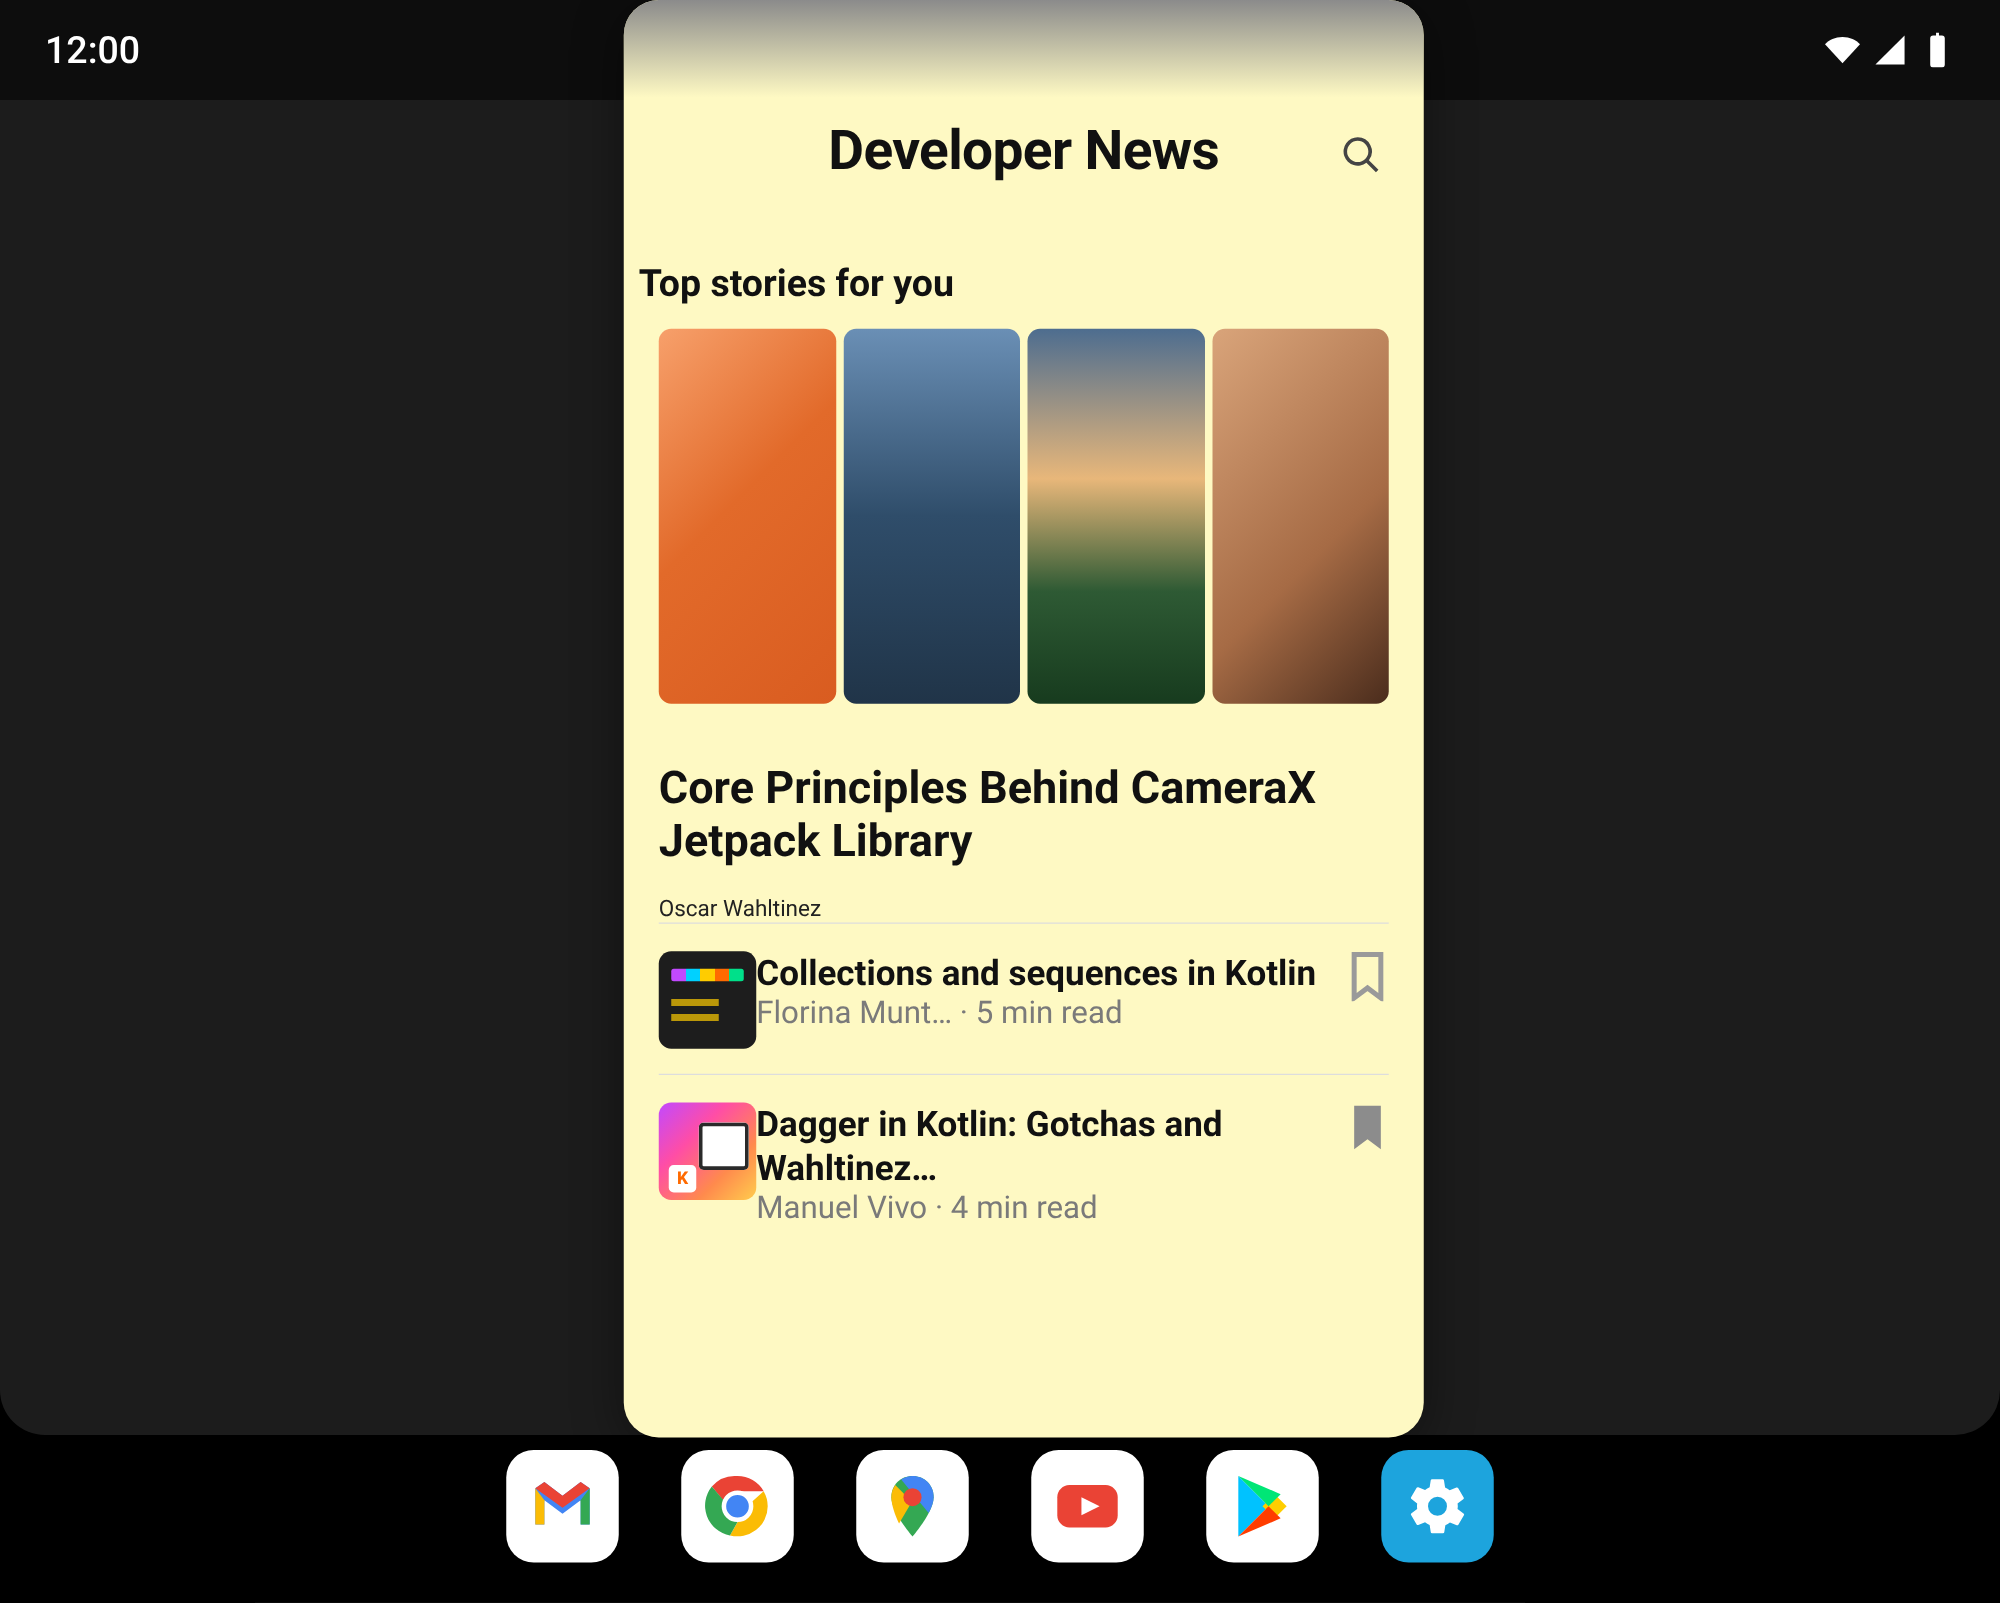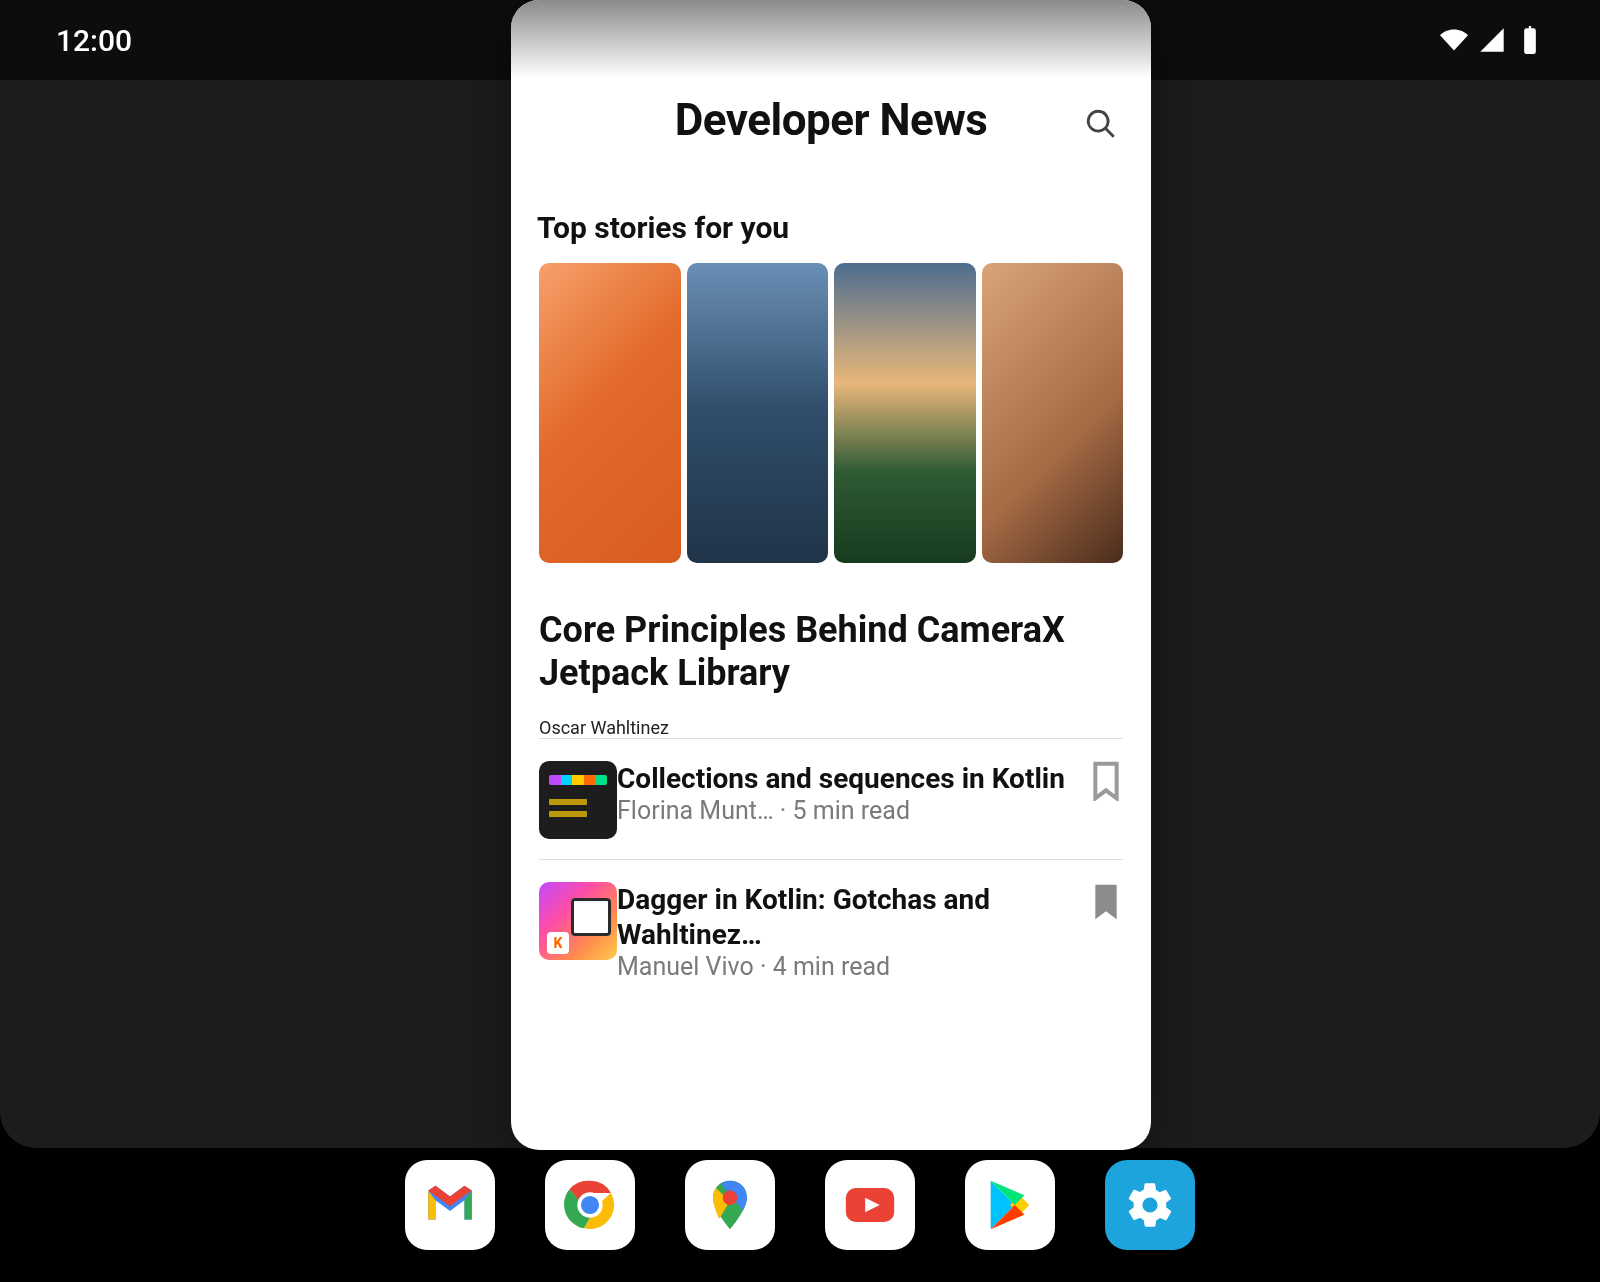--- a/index.html
+++ b/index.html
@@ -21,35 +21,35 @@
   }
 
   
   .status-bar {
     position: absolute;
     left: 0; right: 0; top: 0;
     height: 80px;
     display: flex;
     align-items: center;
     justify-content: space-between;
-    padding: 0 56px;
+    padding: 0 36px;
     color: #fff;
     font-size: 30px;
     font-weight: 500;
     background: #0d0d0d;
   }
   .status-right { display: flex; align-items: center; gap: 10px; }
   .status-right svg { width: 28px; height: 28px; fill: #fff; }
 
   
   .app-card {
     position: absolute;
-    left: 511px; top: 0;
+    left: 499px; top: 0;
     width: 640px; height: 1150px;
-    background: #ffffff;
+    background: #fef9c3;
     border-radius: 28px;
     overflow: hidden;
     box-shadow: 0 8px 40px rgba(0,0,0,.4);
   }
   .app-scrim {
     position: absolute; left:0; right:0; top:0; height: 78px;
     background: linear-gradient(#8b8b8b, rgba(139,139,139,0));
     pointer-events: none;
   }
   .app-header {
@@ -69,21 +69,21 @@
     width: 40px; height: 40px;
     display: flex; align-items: center; justify-content: center;
     cursor: pointer;
   }
   .search-btn svg { width: 34px; height: 34px; fill: #444; }
 
   .section-title {
     font-size: 30px;
     font-weight: 700;
     color: #111;
-    padding: 30px 26px 18px;
+    padding: 30px 12px 18px;
   }
 
   
   .hero-row {
     display: flex;
     gap: 6px;
     padding: 0 28px;
   }
   .hero-row .tile {
     flex: 1 1 0;

